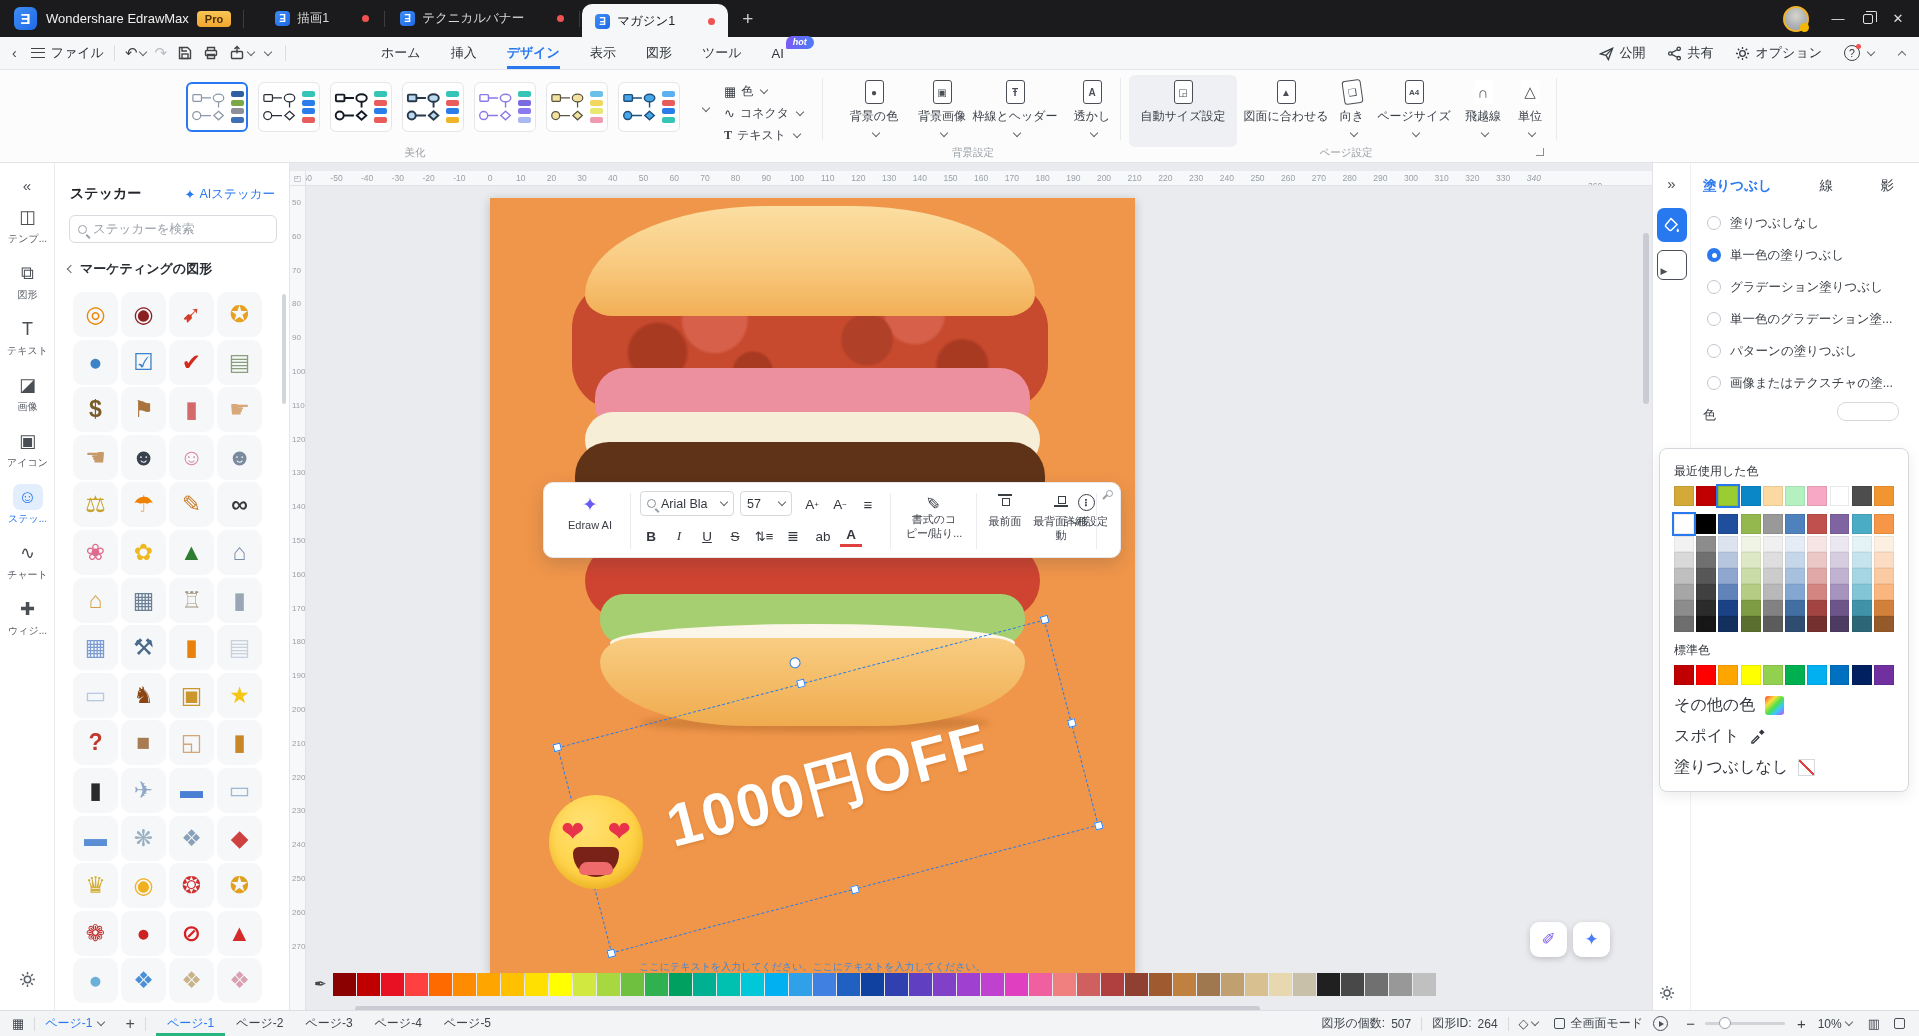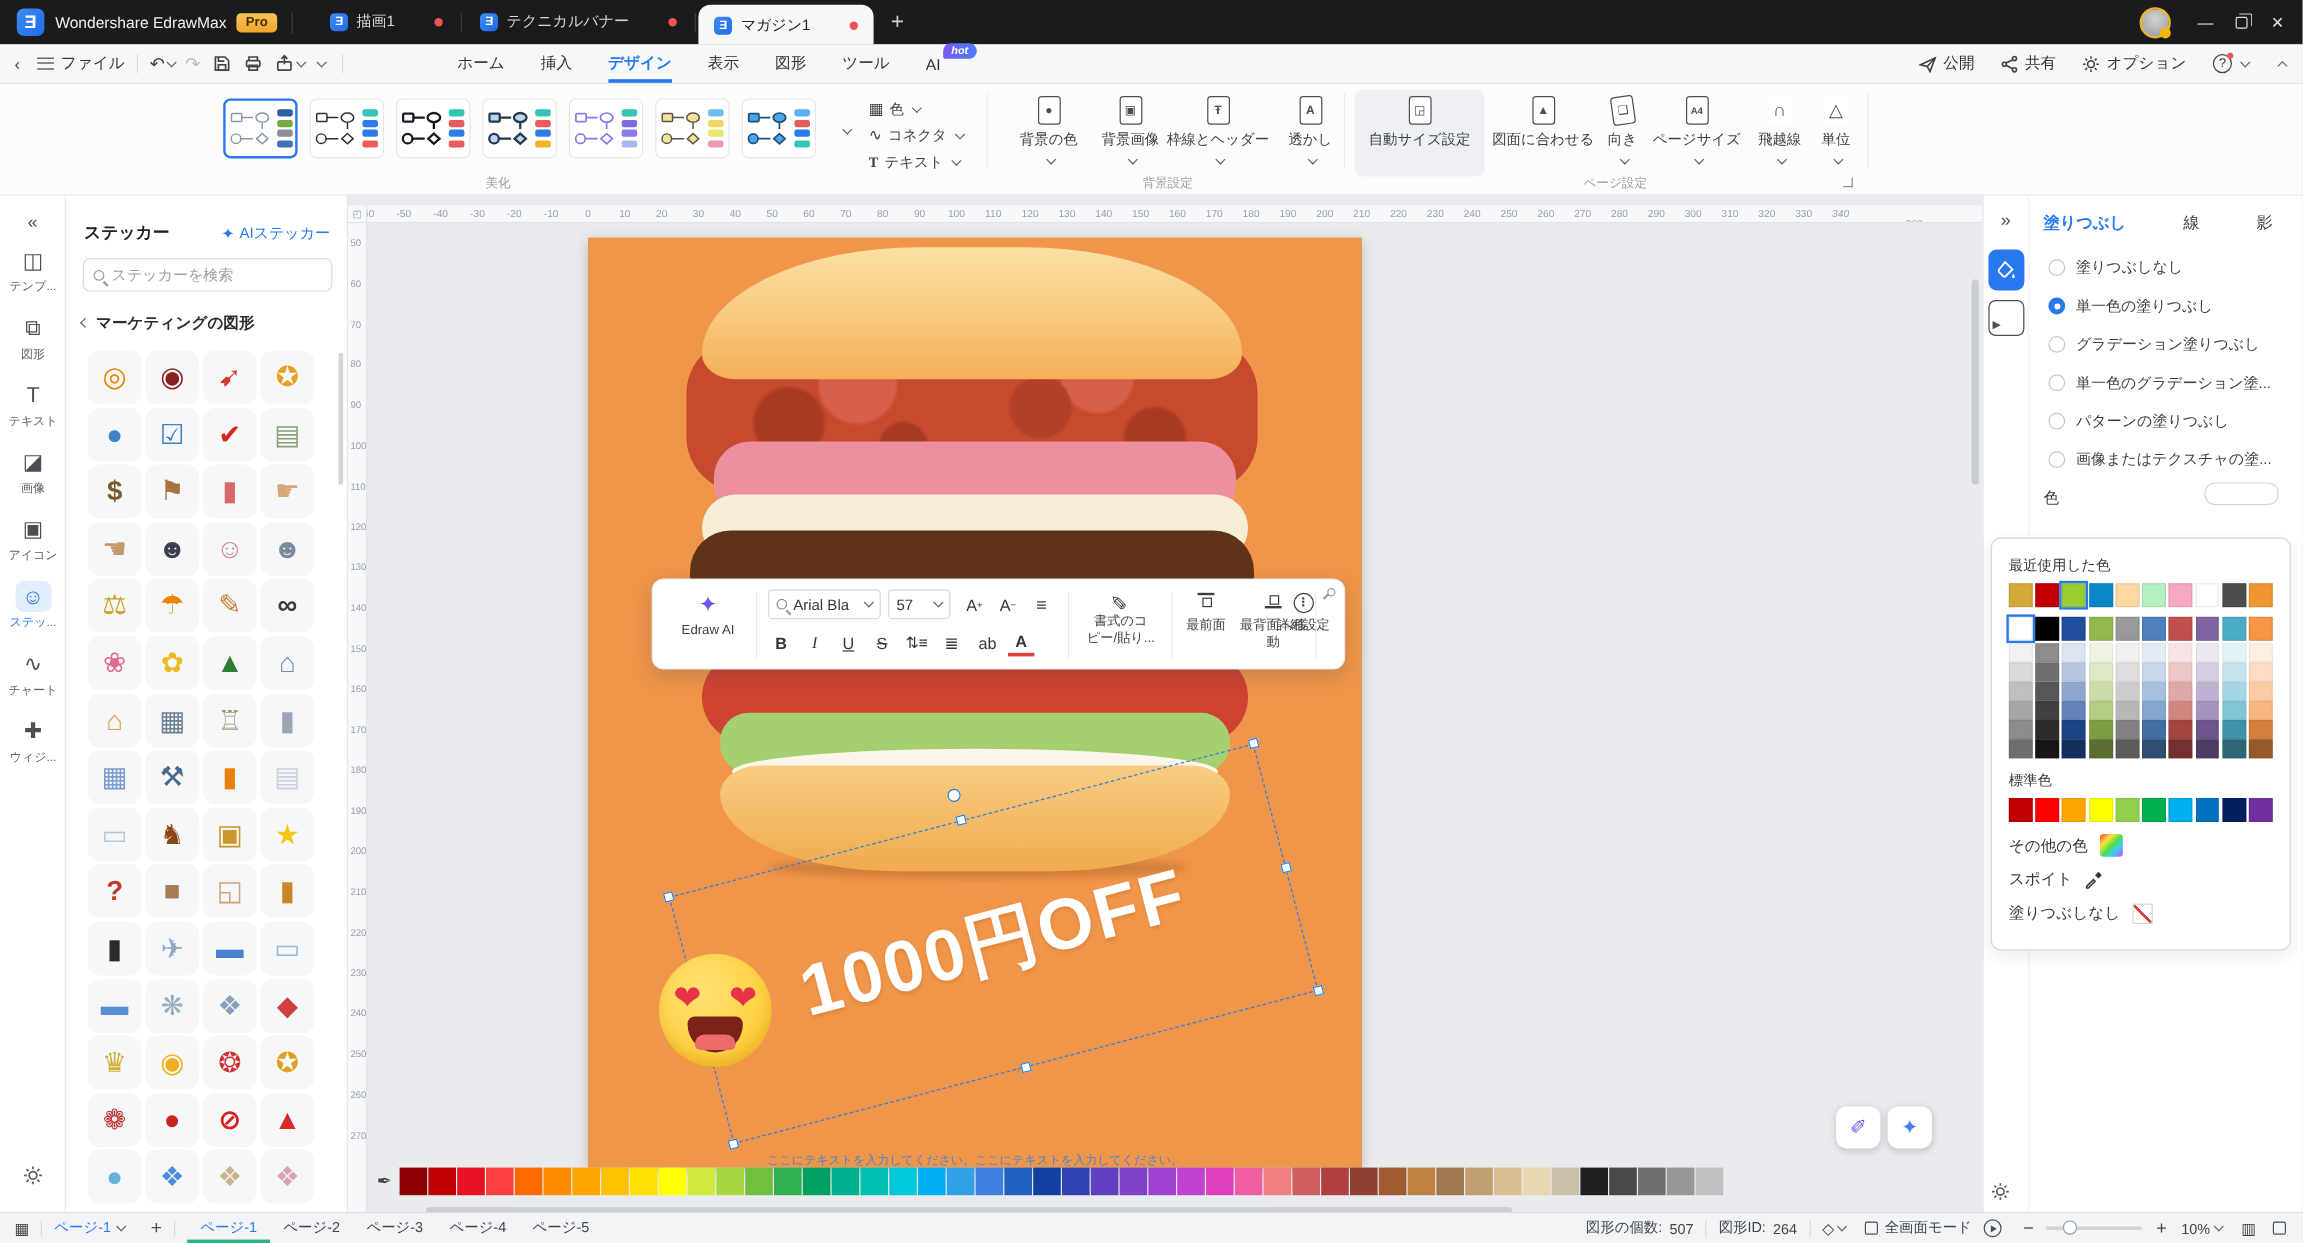--- a/index.html
+++ b/index.html
@@ -112,21 +112,21 @@
   .radio{width:14px;height:14px;border:1.5px solid #c3c8cf;border-radius:50%;flex:none;position:relative}
   .radio.sel{border:none;background:#2878f0}
   .radio.sel::after{content:"";position:absolute;left:4.5px;top:4.5px;width:5px;height:5px;border-radius:50%;background:#fff}
   .fopt{display:flex;align-items:center;gap:9px;height:32px;font-size:12.5px;color:#3a3f46}
   .card{position:absolute;left:6px;top:285px;width:250px;height:344px;background:#fff;border:1px solid #d4d7db;border-radius:8px;box-shadow:0 4px 14px rgba(0,0,0,.08);padding:10px 14px}
   .clabel{font-size:12px;color:#33373d;margin:4px 0 6px}
   .swrow{display:flex;gap:2.4px}
   .swrow i{width:20px;height:20px;display:block;border:1px solid rgba(0,0,0,.08)}
   .swrow i.sel{outline:2px solid #2878f0;outline-offset:0}
   .tgrid i{width:20px;height:16px;display:block;border:0.5px solid rgba(0,0,0,.05)}
-  .actrow{display:flex;align-items:center;gap:10px;font-size:13px;color:#33373d;margin-top:10px}
+  .actrow{display:flex;align-items:center;gap:10px;font-size:16px;color:#33373d;margin-top:10px}
   
   .statusbar{position:absolute;left:0;top:1010px;width:100%;height:26px;background:#f3f4f6;border-top:1px solid #dcdee2;display:flex;align-items:center;font-size:12px;color:#3f444b}
   .ssep{width:1px;height:14px;background:#d8dadd;margin:0 10px}
   .ptab{padding:0 11px;height:25px;display:flex;align-items:center}
   .ptab.act{color:#2878f0;border-bottom:3px solid #27b47e;padding-top:3px}
   .boxico{display:inline-block;width:11px;height:11px;border:1.5px solid #4a4f55;border-radius:2px}
   .playico{display:inline-block;width:15px;height:15px;border:1.4px solid #4a4f55;border-radius:50%;position:relative}
   .playico::after{content:"";position:absolute;left:5px;top:3.5px;border-left:5px solid #4a4f55;border-top:3.5px solid transparent;border-bottom:3.5px solid transparent}
   svg{display:block}
 </style>

